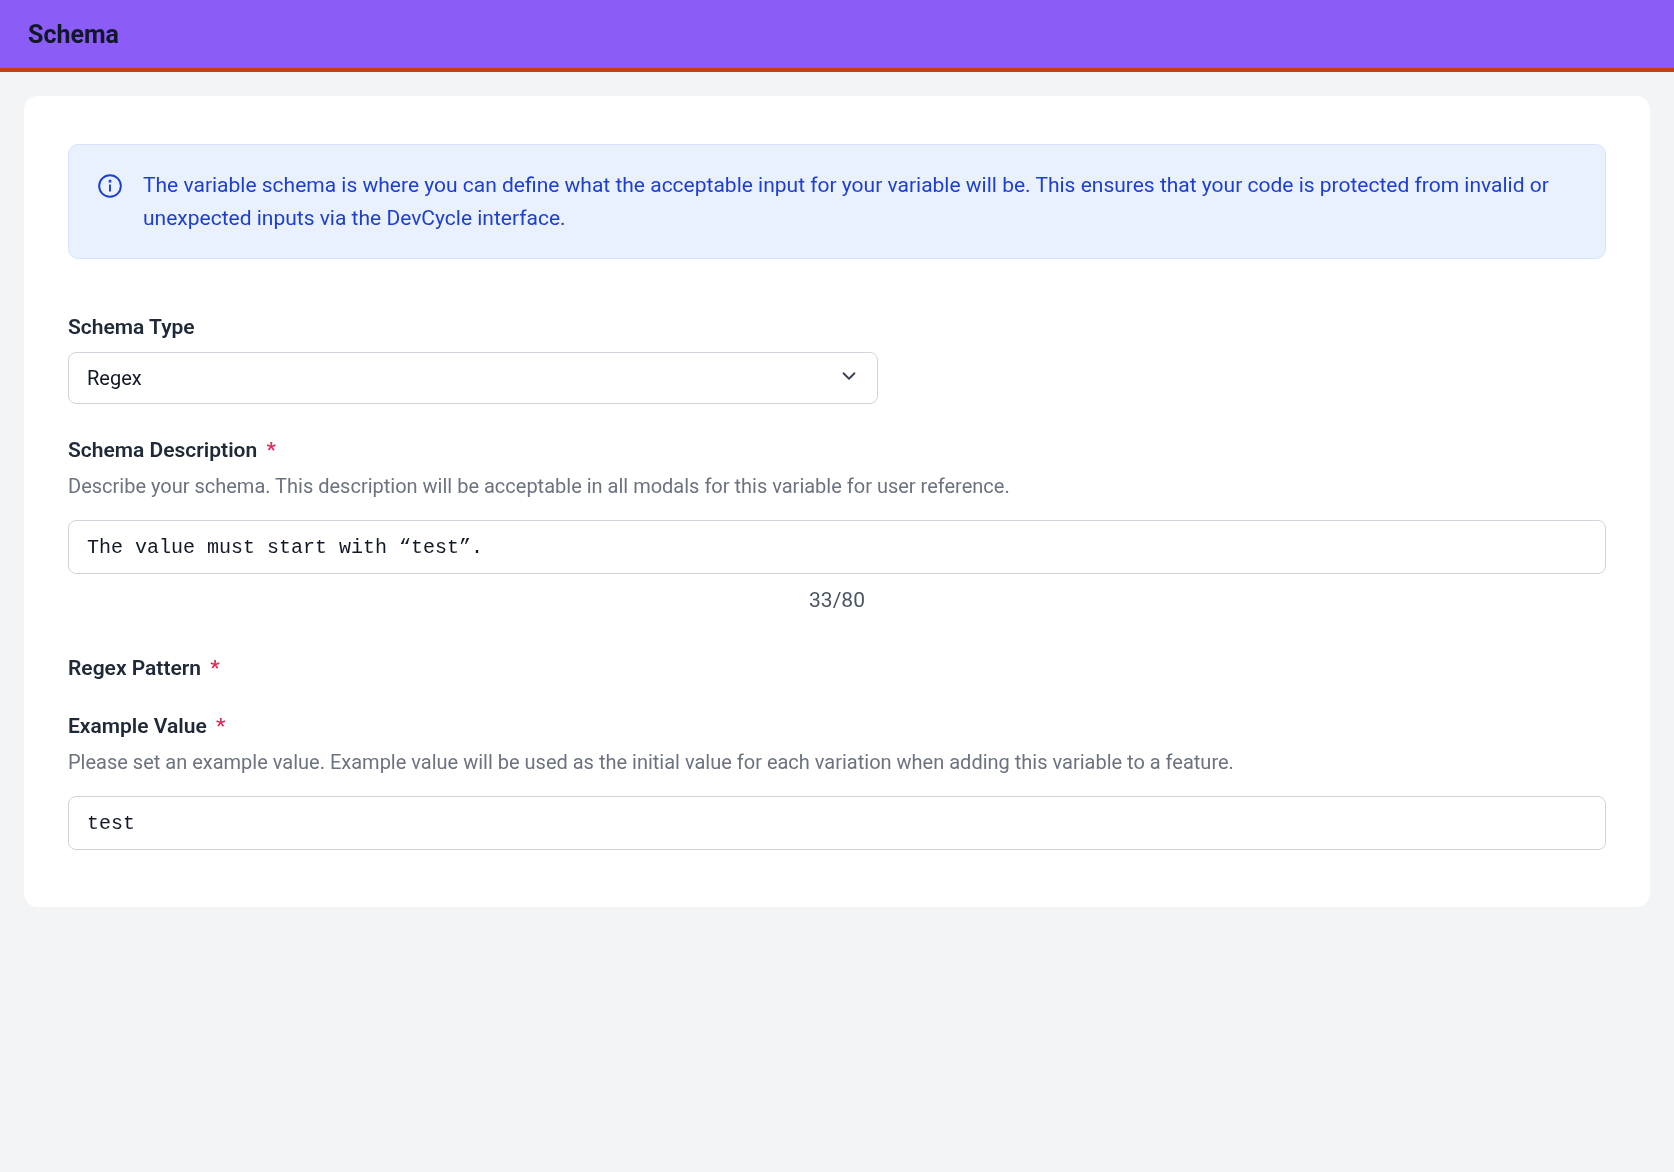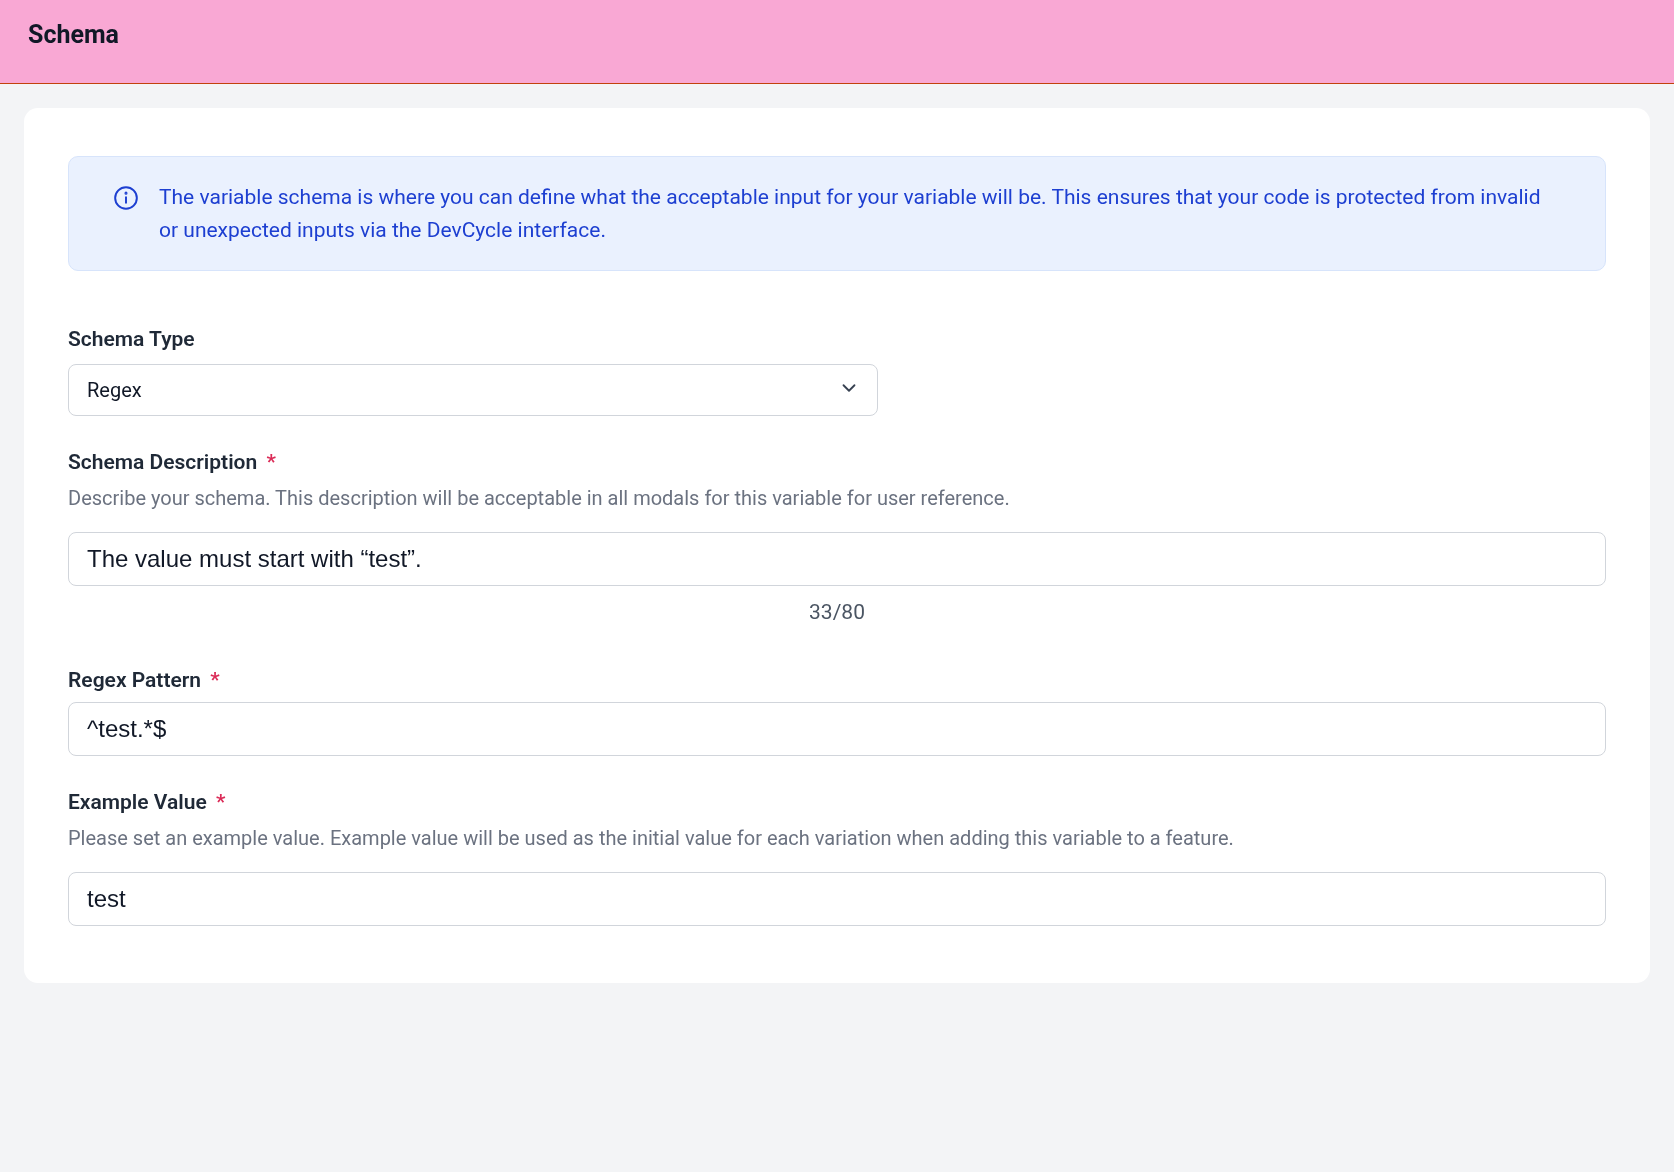--- a/index.html
+++ b/index.html
@@ -11,44 +11,44 @@
     font-size: 16px;
     -webkit-font-smoothing: antialiased;
   }
   .page {
     width: 1674px;
     min-height: 1172px;
     background: #f3f4f6;
     position: relative;
   }
   .topbar {
-    height: 84px;
-    border-bottom: 1px solid #c2410c;
+    height: 72px;
+    border-bottom: 4px solid #c2410c;
     padding: 20px 28px 0 28px;
-    background: #f9a8d4;
+    background: #8b5cf6;
   }
   .topbar h1 {
     font-size: 25px;
     font-weight: 700;
     color: #111827;
   }
   .card {
     margin: 24px;
     background: #ffffff;
     border-radius: 14px;
     padding: 48px 44px 56px 44px;
   }
   .alert {
     display: flex;
     align-items: flex-start;
     gap: 20px;
     background: #eaf1fe;
     border: 1px solid #d7e4fb;
     border-radius: 10px;
-    padding: 24px 44px;
+    padding: 24px 28px;
     margin-bottom: 56px;
   }
   .alert-icon {
     flex: 0 0 auto;
     margin-top: 4px;
   }
   .alert-icon svg { display: block; }
   .alert-text {
     color: #1d3fd1;
     font-size: 21px;
@@ -99,23 +99,23 @@
     transform: translateY(-50%);
     pointer-events: none;
   }
   .text-input {
     width: 100%;
     height: 54px;
     border: 1px solid #d1d5db;
     border-radius: 8px;
     background: #ffffff;
     padding: 0 18px;
-    font-size: 24px;
+    font-size: 20px;
     color: #111827;
-    font-family: Liberation Sans, sans-serif;
+    font-family: Liberation Mono, monospace;
   }
   .char-count {
     text-align: center;
     font-size: 21px;
     color: #4b5563;
     margin-top: 14px;
   }
   .group-pattern { margin-top: 44px; }
 </style>
 </head>
@@ -162,21 +162,20 @@
       <div class="help-text">Describe your schema. This description will be acceptable in all modals for this variable for user reference.</div>
       <input type="text" class="text-input" value="The value must start with “test”." style="">
       <div class="char-count">33/80</div>
     </div>
 
     <div class="form-group group-pattern">
       <label class="form-label">
         <span>Regex Pattern</span>
         <span class="required">*</span>
       </label>
-      <input type="text" class="text-input" value="^test.*$" style="">
     </div>
 
     <div class="form-group" style="margin-bottom:1px;">
       <label class="form-label">
         <span>Example Value</span>
         <span class="required">*</span>
       </label>
       <div class="help-text">Please set an example value. Example value will be used as the initial value for each variation when adding this variable to a feature.</div>
       <input type="text" class="text-input" value="test" style="">
     </div>

